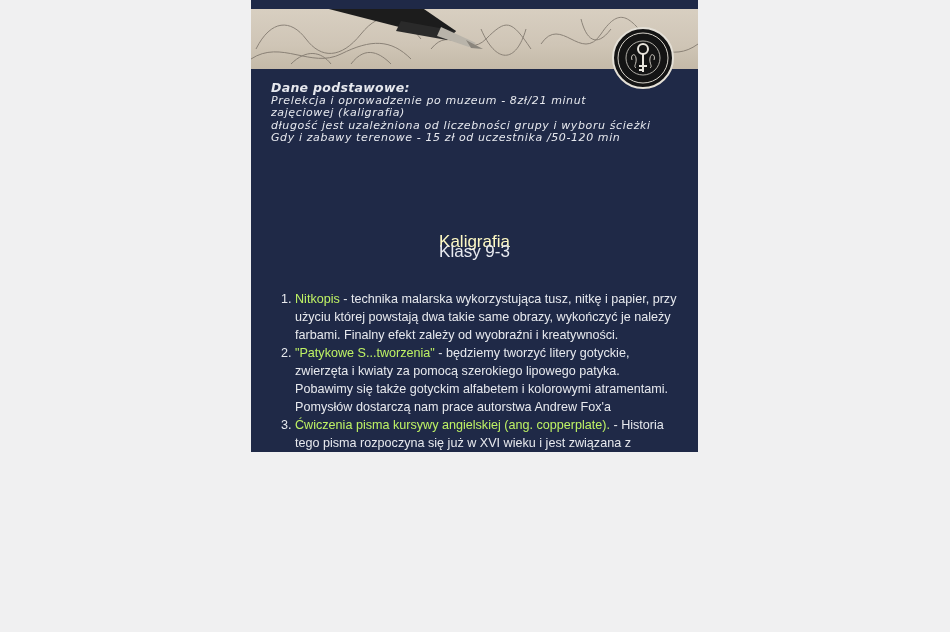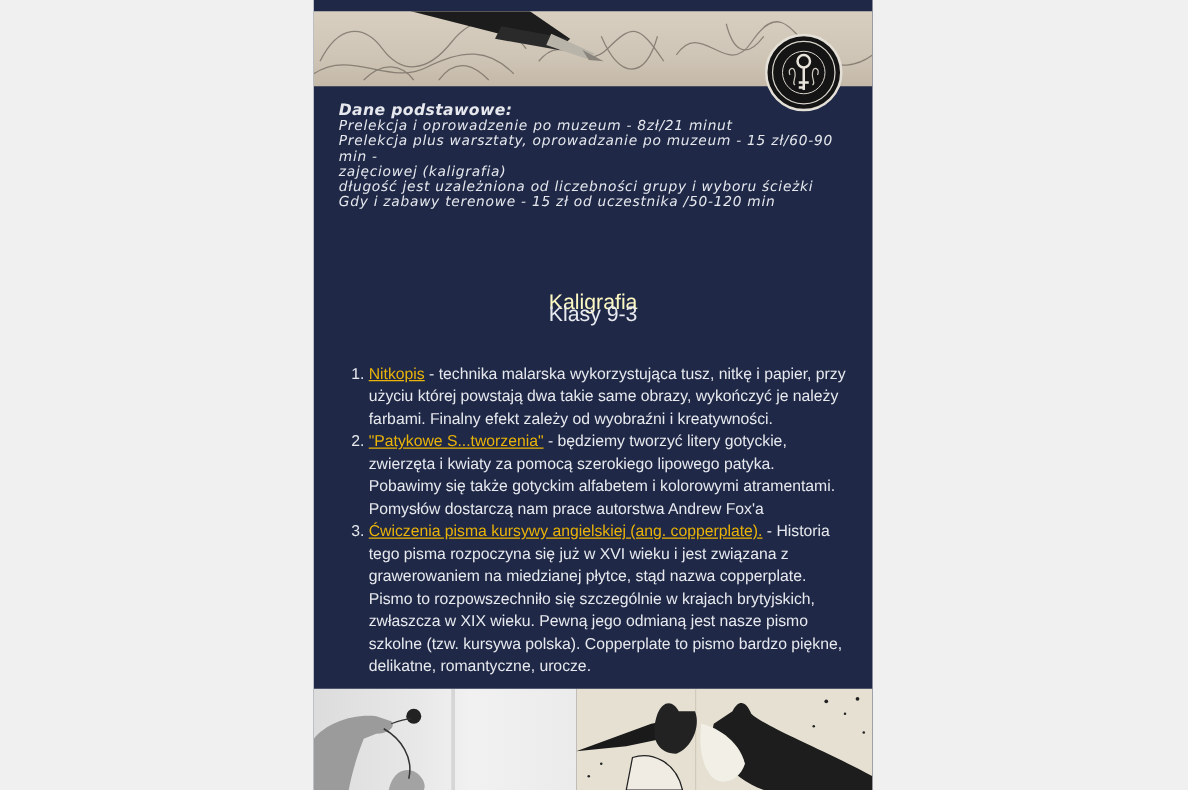--- a/index.html
+++ b/index.html
@@ -3,21 +3,21 @@
   <meta charset="utf-8">
   <style>
     html, body { margin:0; padding:0; }
     body {
       width:950px; height:632px; overflow:hidden;
       background:#f0f0f1;
       font-family:"DejaVu Sans", sans-serif;
       position:relative;
     }
     .poster {
-      position:absolute; left:251px; top:0; width:447px; height:632px;
+      position:absolute; left:251px; top:0; width:447px; height:452px;
       background:#1f2947; overflow:hidden;
     }
     .hero {
       position:absolute; left:0; top:9px; width:447px; height:60px;
       background:linear-gradient(180deg,#d8cfc1 0%,#cfc5b6 60%,#c4b9a8 100%);
       overflow:hidden;
     }
     .hero svg { position:absolute; left:0; top:0; }
     .logo {
       position:absolute; left:361px; top:27px; width:62px; height:62px;
@@ -38,21 +38,21 @@
     }
     .title-orange { top:218px; color:#fef9c3; font-size:17px;margin-top:14px; }
     .title-white { top:242px; color:#e8eaf0; font-size:17px; }
     .list {
       position:absolute; left:28px; top:290px; width:400px;
       font-family:"Liberation Sans", sans-serif;
       color:#e7e9ee; font-size:12.6px; line-height:18px;
     }
     .item { position:relative; padding-left:16px; margin:0; }
     .item .num { position:absolute; left:2px; top:0; }
-    .hl { color:#eab308;text-decoration:underline; }
+    .hl { color:#bef264; }
     .bottom-left {
       position:absolute; left:0; top:551px; width:210px; height:81px;
       background:linear-gradient(90deg,#dcdcdc 0%,#e8e8e8 40%,#f1f1f1 60%,#ebebeb 100%);
       overflow:hidden;
     }
     .bottom-right {
       position:absolute; left:210px; top:551px; width:237px; height:81px;
       background:#e6e0d2; overflow:hidden;
     }
   </style>
@@ -90,21 +90,20 @@
       <circle cx="28" cy="19" r="5" fill="none" stroke="#e8e4dc" stroke-width="2"></circle>
       <path d="M28 24 L28 42 M24 36 L32 36 M24 40 L28 40" stroke="#e8e4dc" stroke-width="2" fill="none"></path>
       <path d="M17 30 C15 25, 20 22, 21 28 S 18 36, 21 38" stroke="#cfcac1" stroke-width="1" fill="none"></path>
       <path d="M39 30 C41 25, 36 22, 35 28 S 38 36, 35 38" stroke="#cfcac1" stroke-width="1" fill="none"></path>
     </svg>
   </div>
 
   <div class="info">
     <div class="heading">Dane podstawowe:</div>
     <div>Prelekcja i oprowadzenie po muzeum - 8zł/21 minut</div>
-    <div>Prelekcja plus warsztaty, oprowadzanie po muzeum - 15 zł/60-90 min -</div>
     <div>zajęciowej (kaligrafia)</div>
     <div>długość jest uzależniona od liczebności grupy i wyboru ścieżki</div>
     <div>Gdy i zabawy terenowe - 15 zł od uczestnika /50-120 min</div>
   </div>
 
   <div class="section-title title-orange">Kaligrafia</div>
   <div class="section-title title-white">Klasy 9-3</div>
 
   <div class="list">
     <p class="item">

